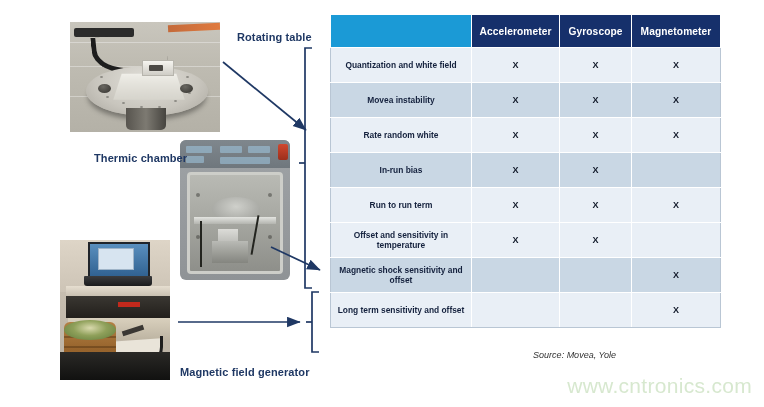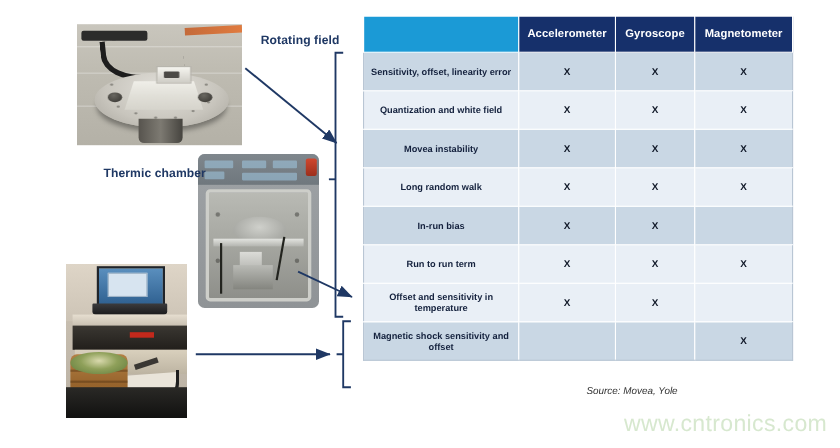--- a/index.html
+++ b/index.html
@@ -372,59 +372,54 @@
 
     <line x1="178" y1="322" x2="300" y2="322" stroke="#1F3864" stroke-width="1.7" marker-end="url(#ah)"></line>
 
     <path d="M312,48 L305,48 L305,288 L312,288" fill="none" stroke="#1F3864" stroke-width="1.7"></path>
     <line x1="305" y1="163" x2="299" y2="163" stroke="#1F3864" stroke-width="1.7"></line>
 
     <path d="M319,292 L312,292 L312,352 L319,352" fill="none" stroke="#1F3864" stroke-width="1.7"></path>
     <line x1="312" y1="322" x2="306" y2="322" stroke="#1F3864" stroke-width="1.7"></line>
   </svg>
 
-  <div class="callout" id="label-rotating-table">Rotating field</div>
+  <div class="callout" id="label-rotating-table">Rotating table</div>
   <div class="callout" id="label-thermic-chamber">Thermic chamber</div>
+  <div class="callout" id="label-magnetic-generator">Magnetic field generator</div>
 
   <table id="spec-table">
     <colgroup>
       <col style="width:141px">
       <col style="width:88px">
       <col style="width:72px">
       <col style="width:89px">
     </colgroup>
     <thead>
       <tr>
         <th class="corner-head"></th>
         <th class="sensor-head">Accelerometer</th>
         <th class="sensor-head">Gyroscope</th>
         <th class="sensor-head">Magnetometer</th>
       </tr>
     </thead>
     <tbody id="spec-table-body">
-        <tr class="r-odd">
-          <td class="param">Sensitivity, offset, linearity error</td>
-          <td class="mark">X</td>
-          <td class="mark">X</td>
-          <td class="mark">X</td>
-        </tr>
         <tr class="r-even">
           <td class="param">Quantization and white field</td>
           <td class="mark">X</td>
           <td class="mark">X</td>
           <td class="mark">X</td>
         </tr>
         <tr class="r-odd">
           <td class="param">Movea instability</td>
           <td class="mark">X</td>
           <td class="mark">X</td>
           <td class="mark">X</td>
         </tr>
         <tr class="r-even">
-          <td class="param">Long random walk</td>
+          <td class="param">Rate random white</td>
           <td class="mark">X</td>
           <td class="mark">X</td>
           <td class="mark">X</td>
         </tr>
         <tr class="r-odd">
           <td class="param">In-run bias</td>
           <td class="mark">X</td>
           <td class="mark">X</td>
           <td class="mark"></td>
         </tr>
@@ -439,19 +434,25 @@
           <td class="mark">X</td>
           <td class="mark">X</td>
           <td class="mark"></td>
         </tr>
         <tr class="r-odd">
           <td class="param">Magnetic shock sensitivity and offset</td>
           <td class="mark"></td>
           <td class="mark"></td>
           <td class="mark">X</td>
         </tr>
+        <tr class="r-even">
+          <td class="param">Long term sensitivity and offset</td>
+          <td class="mark"></td>
+          <td class="mark"></td>
+          <td class="mark">X</td>
+        </tr>
       </tbody>
   </table>
 
   <div id="source-credit">Source: Movea, Yole</div>
   <div id="watermark">www.cntronics.com</div>
 
 </div>
 
 </body></html>

